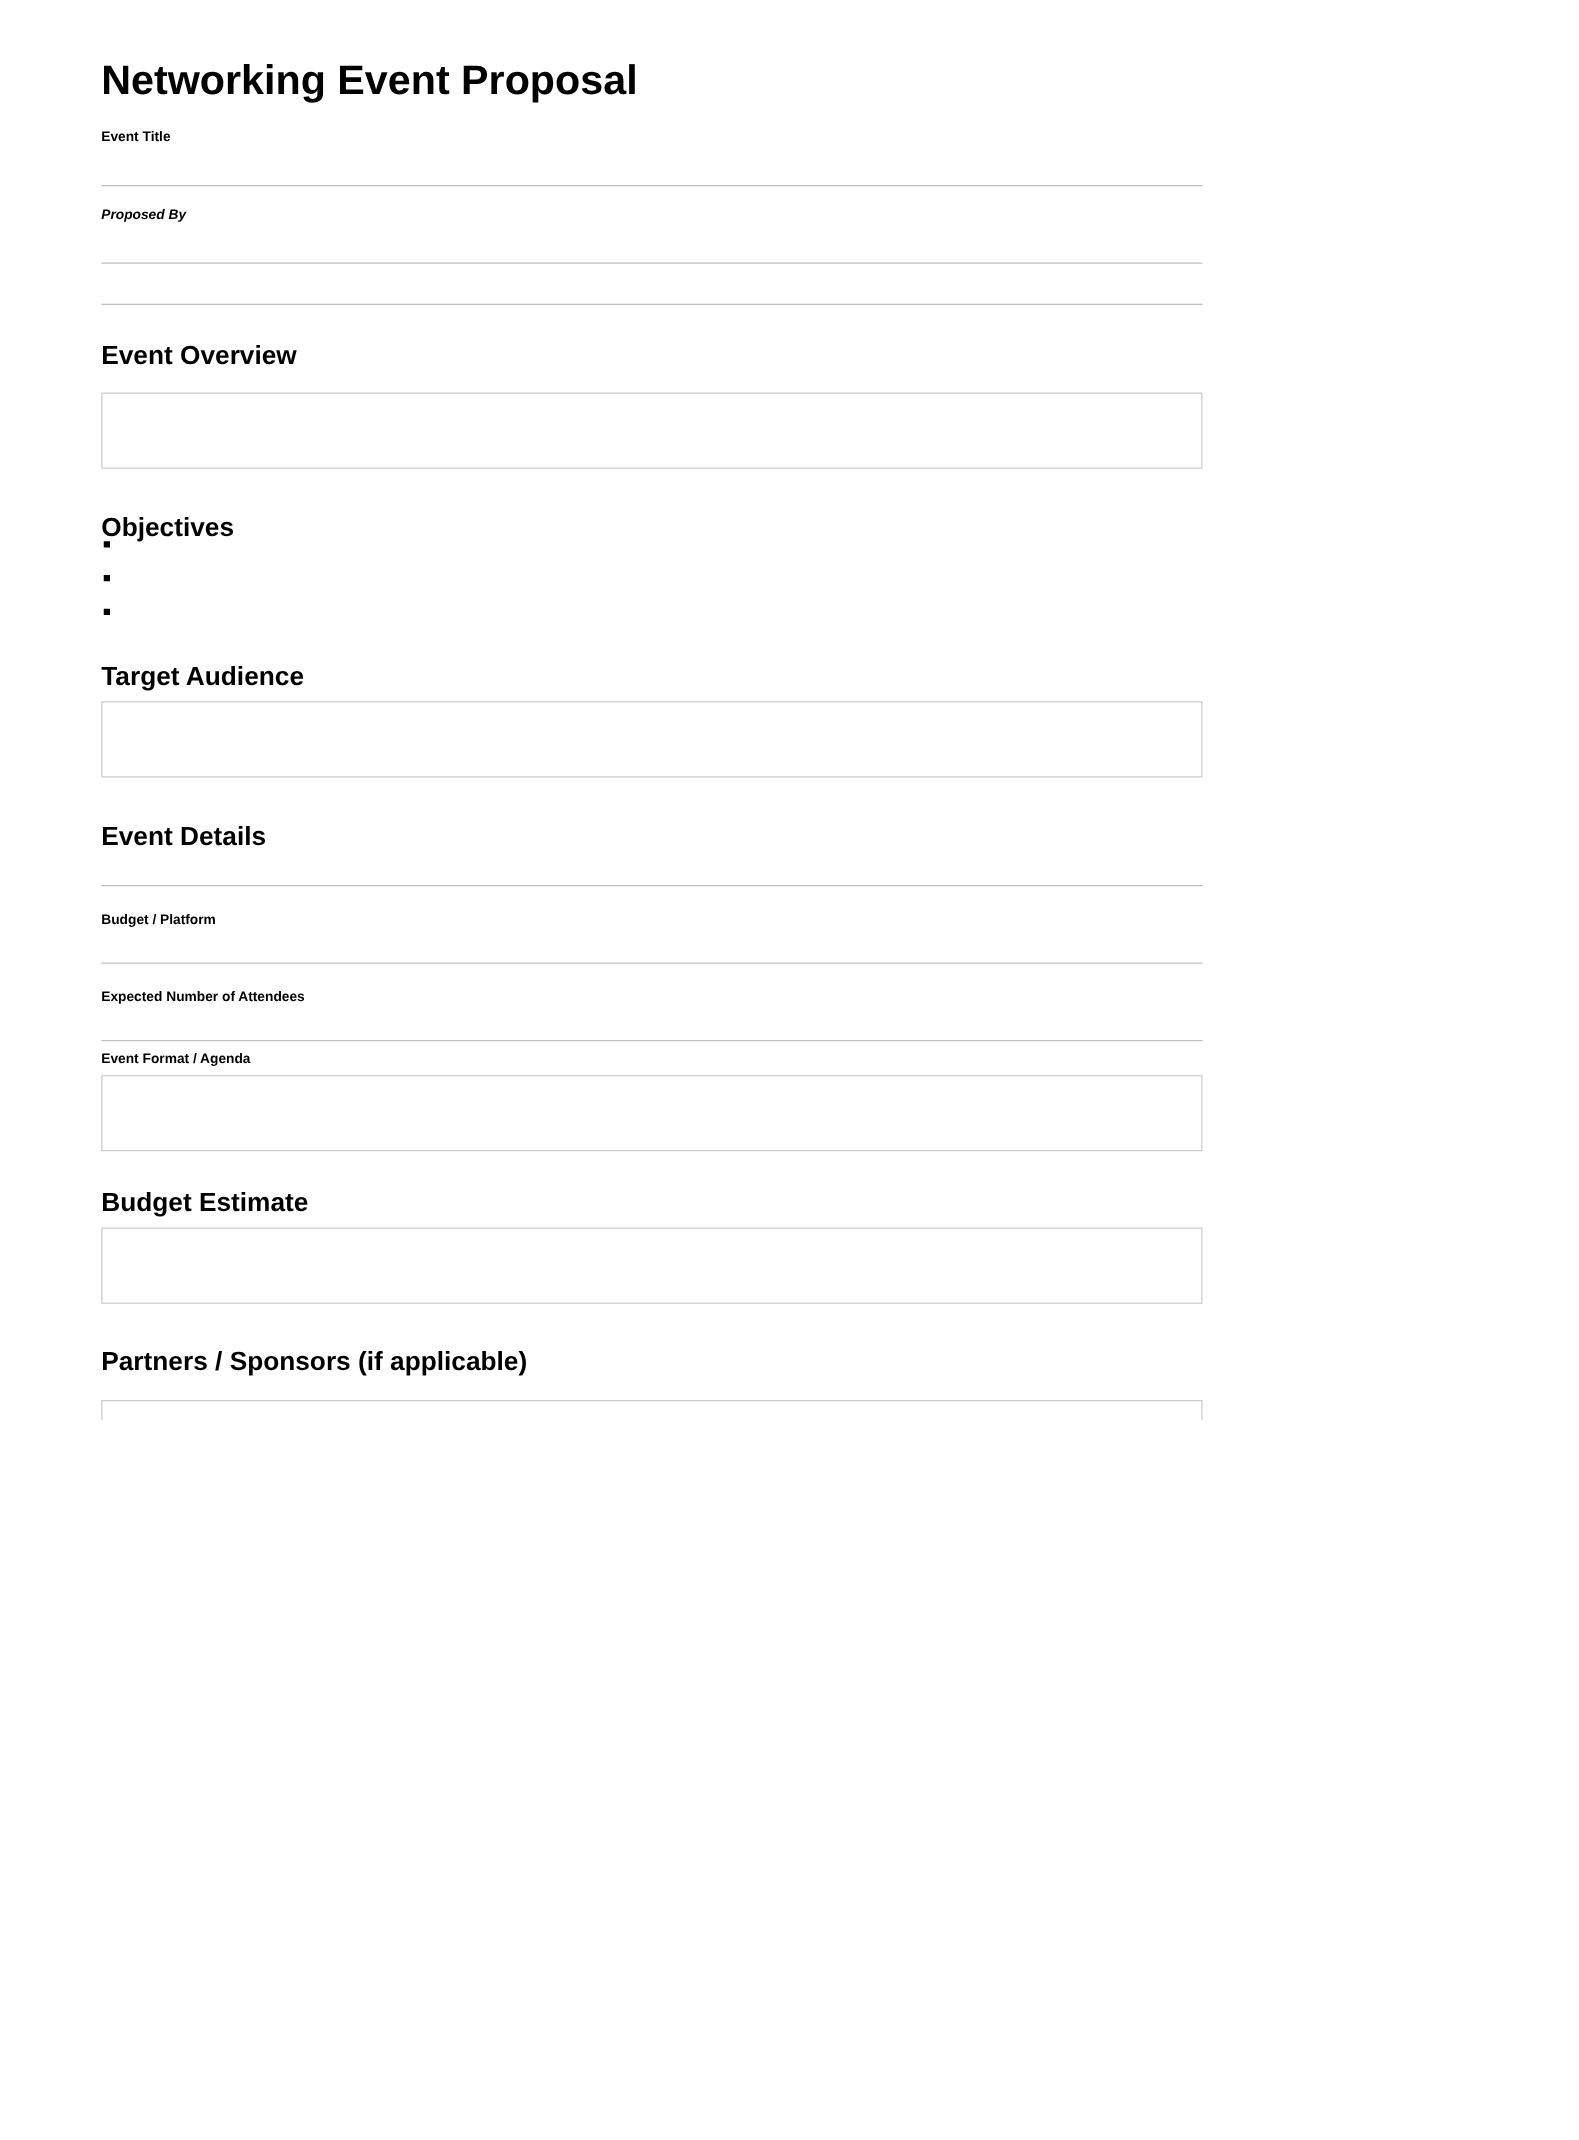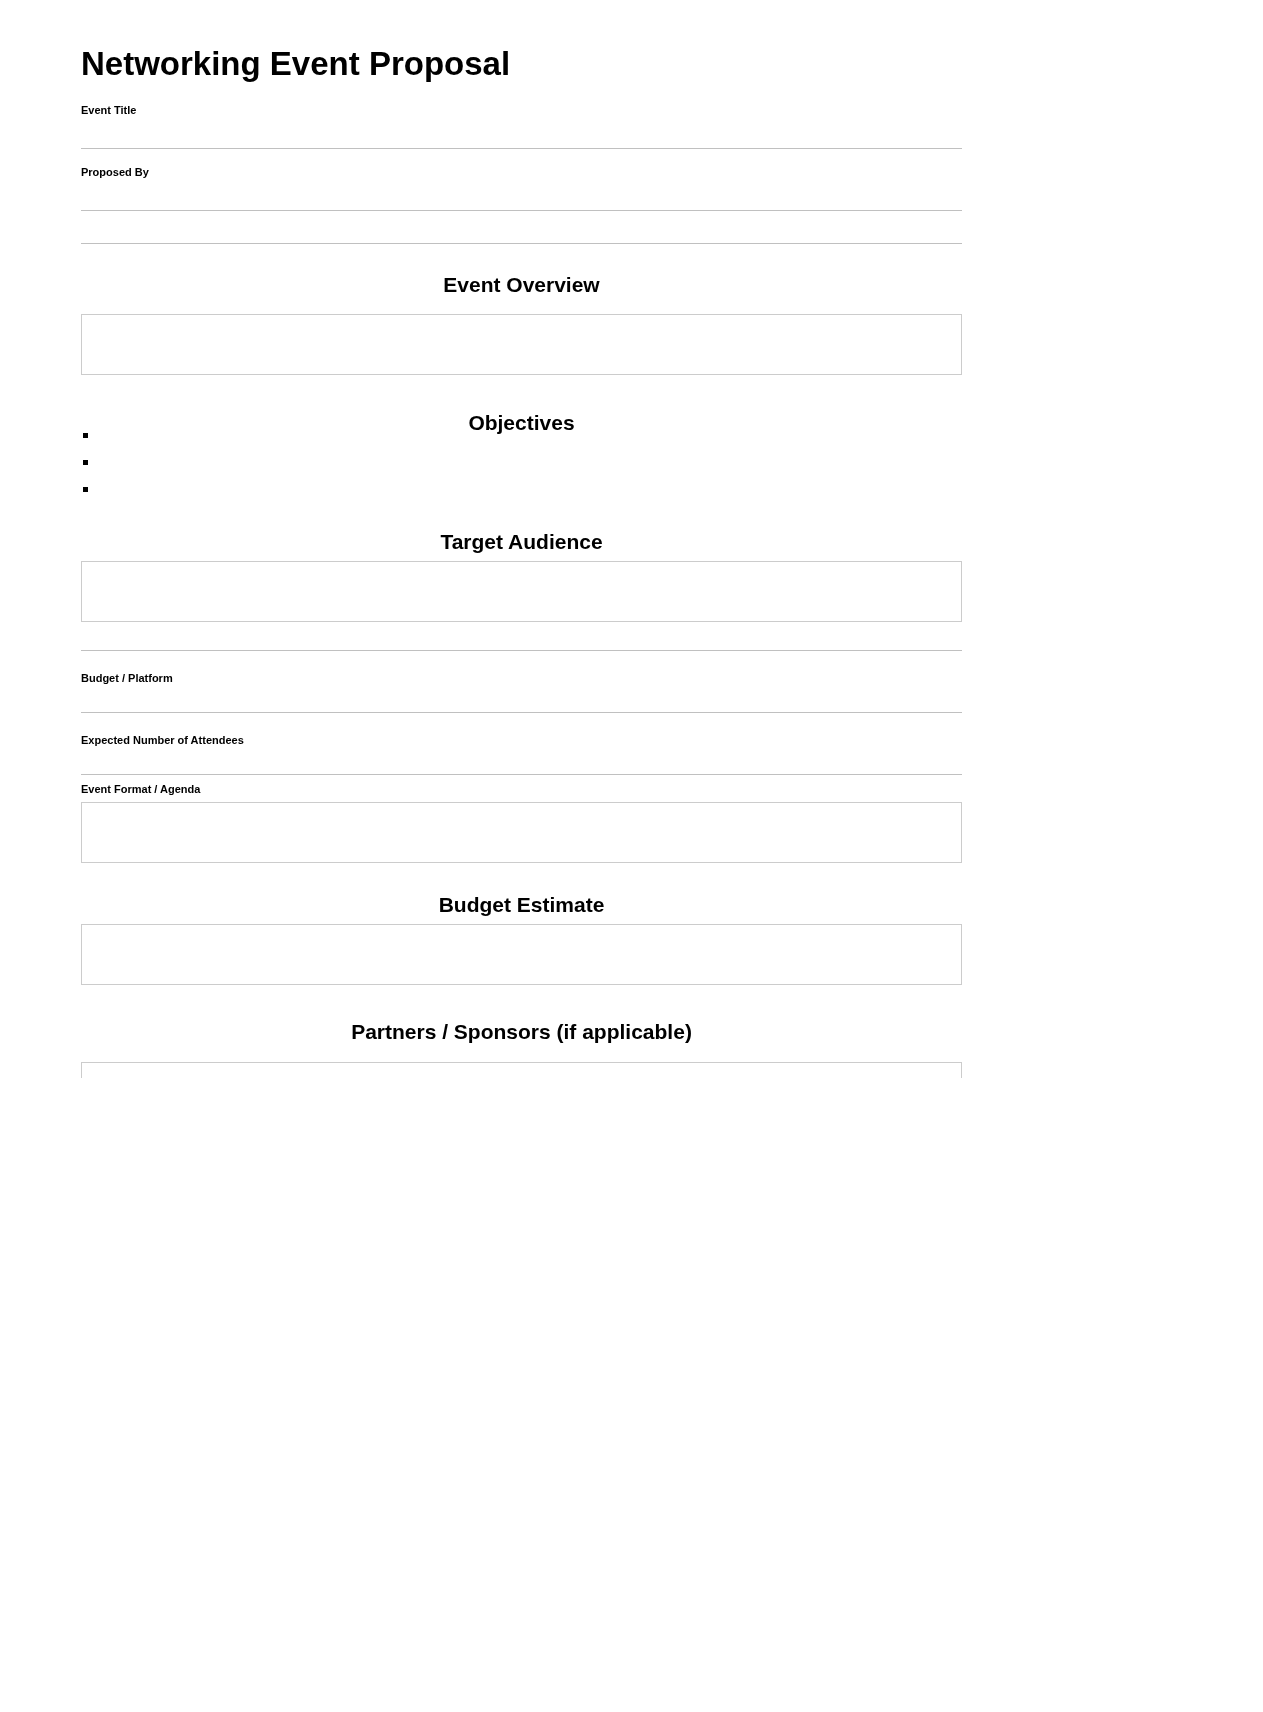--- a/index.html
+++ b/index.html
@@ -25,21 +25,20 @@
     line-height: 1;
     font-weight: 700;
     margin: 47px 0 0 0;
     letter-spacing: 0;
   }
   .sec-heading {
     font-size: 21px;
     line-height: 1;
     font-weight: 700;
     margin: 0;
-    text-align: center;
   }
   .f-label {
     font-size: 11px;
     line-height: 1;
     font-weight: 700;
     margin: 0;
   }
   .u-line {
     height: 0;
     border: 0;
@@ -76,21 +75,21 @@
   .g37 { margin-top: 37px; }
   .g31 { margin-top: 31px; }
   .g32 { margin-top: 32px; }
   .g30 { margin-top: 30px; }
   .g28 { margin-top: 28px; }
   .g25 { margin-top: 25px; }
   .g23 { margin-top: 9px; }
   .g22 { margin-top: 22px; }
   .g20 { margin-top: 20px; }
   .g19 { margin-top: 19px; }
-  .g18 { margin-top: 18px; }
+  .g18 { margin-top: 18px; font-style: italic; }
   .g17 { margin-top: 17px; }
   .g7  { margin-top: 7px; }
 </style>
 </head>
 <body>
 
 <div class="canvas">
   <div class="page">
 
     <h1 class="doc-title g47">Networking Event Proposal</h1>
@@ -109,20 +108,21 @@
     <h2 class="sec-heading g37">Objectives</h2>
     <ul class="bullets g28">
       <li><span class="sq"></span><span></span></li>
       <li><span class="sq"></span><span></span></li>
       <li><span class="sq"></span><span></span></li>
     </ul>
 
     <h2 class="sec-heading g17">Target Audience</h2>
     <div class="t-box g23"></div>
 
+    <h2 class="sec-heading g37">Event Details</h2>
 
     <div class="u-line g28"></div>
 
     <div class="f-label g22">Budget / Platform</div>
     <div class="u-line g28"></div>
 
     <div class="f-label g22">Expected Number of Attendees</div>
     <div class="u-line g28"></div>
 
     <div class="f-label g23">Event Format / Agenda</div>

